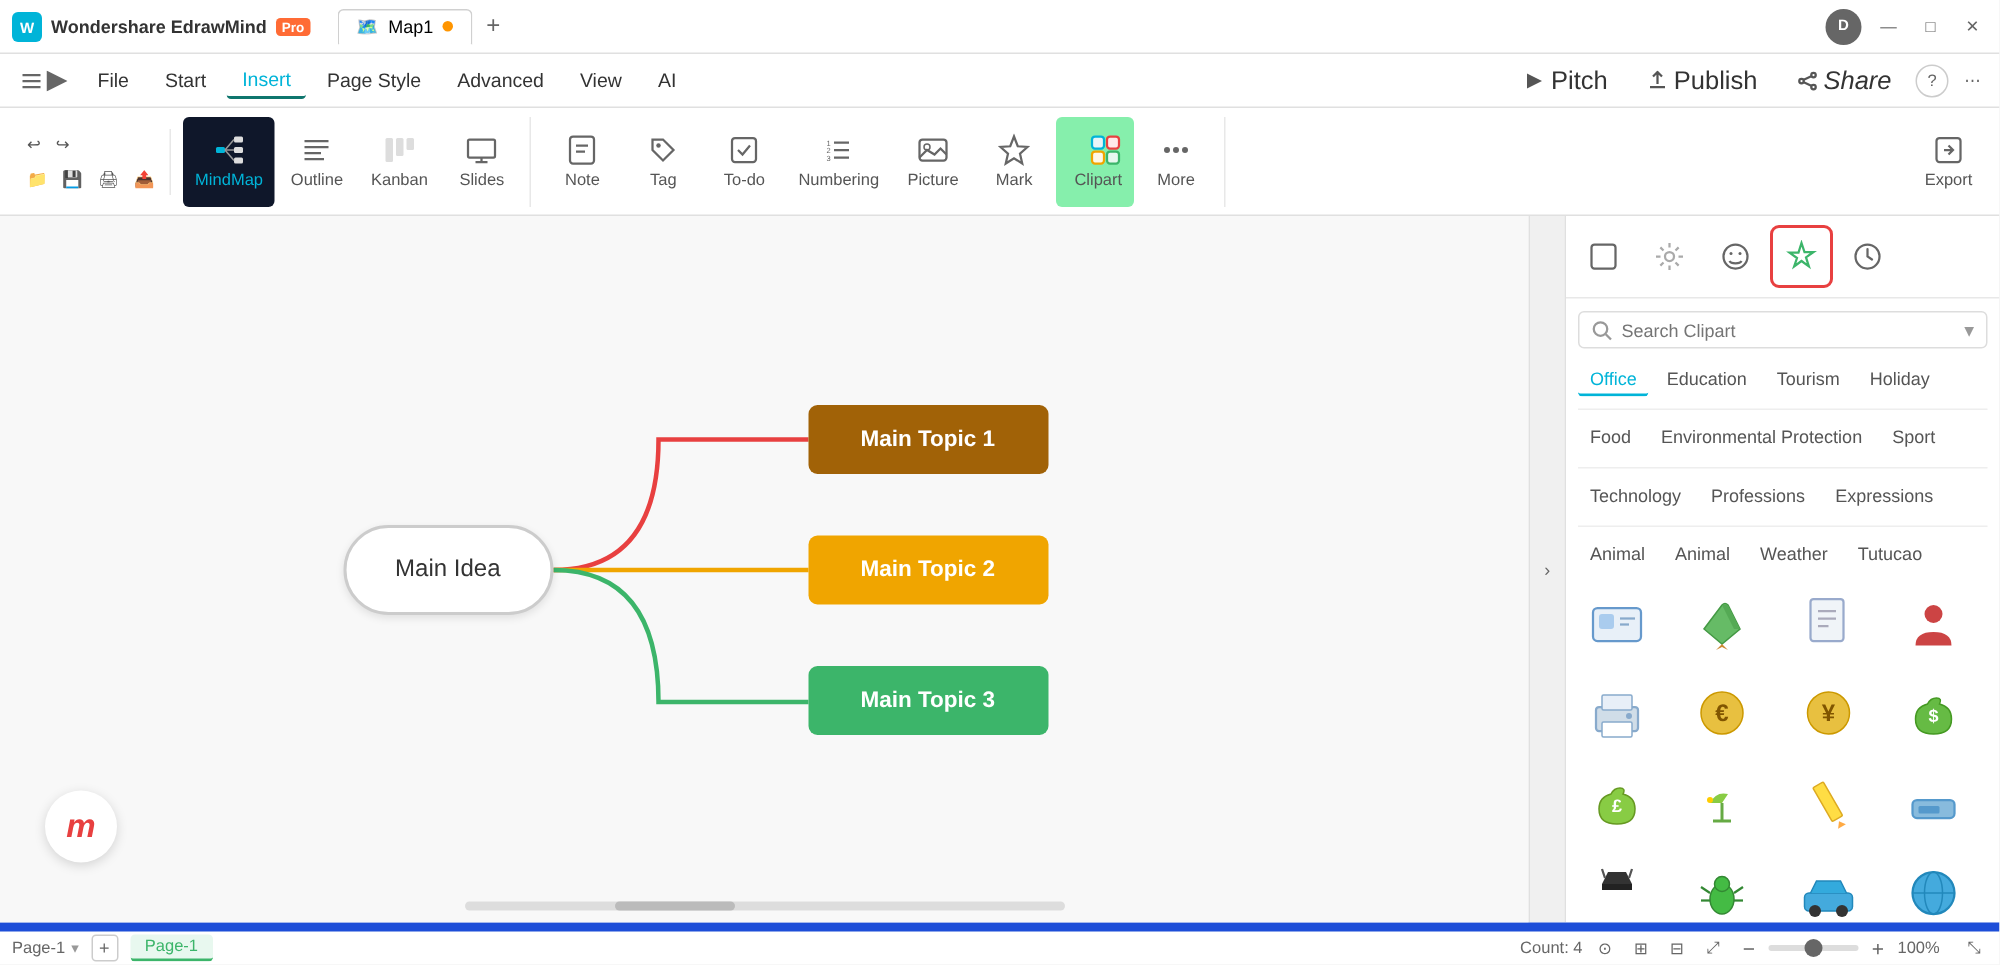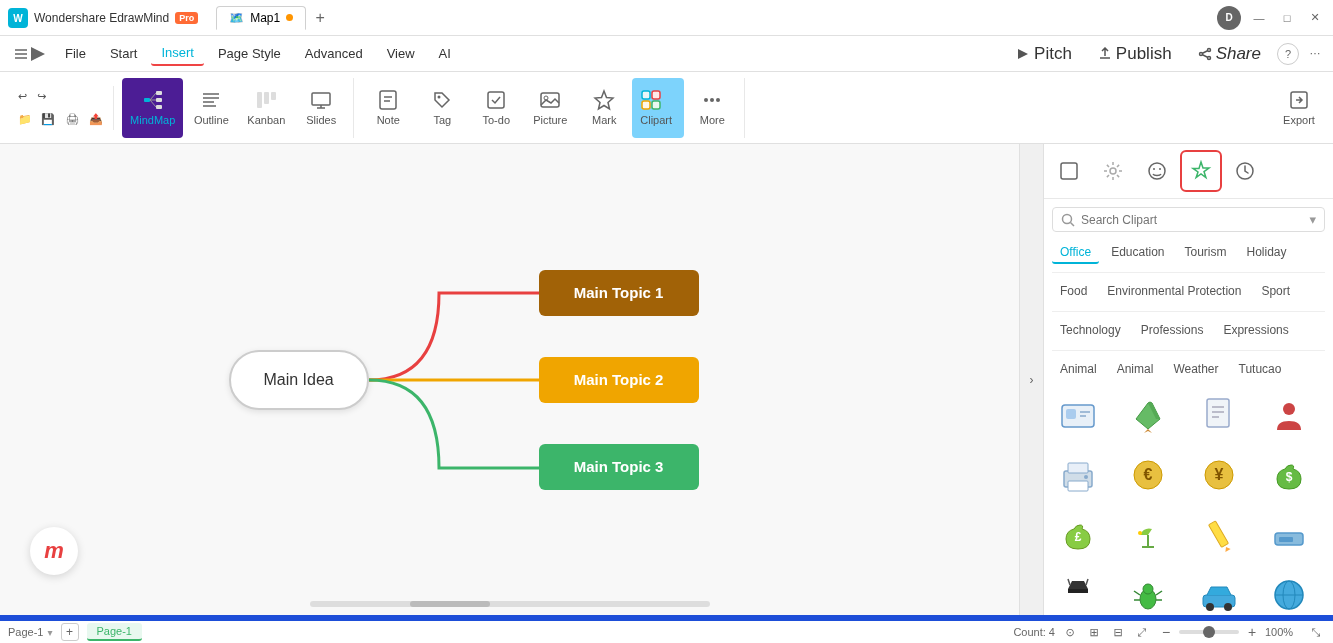--- a/index.html
+++ b/index.html
@@ -6,71 +6,71 @@
     body { font-family: 'Segoe UI', Arial, sans-serif; font-size: 13px; background: #f0f0f0; overflow: hidden; width: 1333px; height: 643px; display: flex; flex-direction: column; }
 
     
     .title-bar {
       display: flex; align-items: center; height: 36px;
       background: #fff; border-bottom: 1px solid #e0e0e0;
       padding: 0 8px; gap: 8px; flex-shrink: 0;
     }
     .title-bar-left { display: flex; align-items: center; gap: 6px; }
     .app-logo { width: 20px; height: 20px; background: #00b4d8; border-radius: 4px; display: flex; align-items: center; justify-content: center; color: white; font-weight: bold; font-size: 10px; }
-    .app-name { font-size: 12px; font-weight: 400; color: #333; }
+    .app-name { font-size: 12px; font-weight: 700; color: #333; }
     .pro-badge { background: #ff6b35; color: white; font-size: 9px; padding: 1px 4px; border-radius: 3px; font-weight: bold; }
     .tab-bar { display: flex; align-items: center; gap: 2px; margin-left: 12px; }
     .tab { display: flex; align-items: center; gap: 6px; padding: 4px 12px; background: #fff; border: 1px solid #d0d0d0; border-radius: 4px 4px 0 0; font-size: 12px; cursor: pointer; }
     .tab.active { background: #fff; border-bottom: 1px solid #fff; }
     .tab-dot { width: 7px; height: 7px; background: #ff9500; border-radius: 50%; }
     .tab-add { width: 24px; height: 24px; display: flex; align-items: center; justify-content: center; color: #666; cursor: pointer; font-size: 16px; }
     .title-bar-right { margin-left: auto; display: flex; align-items: center; gap: 8px; }
     .avatar { width: 24px; height: 24px; background: #666; border-radius: 50%; display: flex; align-items: center; justify-content: center; color: white; font-size: 10px; font-weight: bold; }
     .win-btn { width: 20px; height: 20px; display: flex; align-items: center; justify-content: center; cursor: pointer; color: #666; font-size: 11px; }
     .win-close { color: #666; }
 
     
     .menu-bar {
       display: flex; align-items: center; height: 36px;
       background: #fff; border-bottom: 1px solid #e0e0e0;
       padding: 0 8px; gap: 4px; flex-shrink: 0;
     }
     .menu-toggle { display: flex; align-items: center; gap: 3px; cursor: pointer; padding: 4px 6px; color: #555; }
     .menu-toggle svg { width: 14px; height: 14px; }
     .menu-item { padding: 4px 10px; cursor: pointer; color: #333; font-size: 13px; border-radius: 3px; }
-    .menu-item.active { color: #00b4d8; border-bottom: 2px solid #ef4444; }
+    .menu-item.active { color: #00b4d8; border-bottom: 2px solid #0f766e; }
     .menu-right { margin-left: auto; display: flex; align-items: center; gap: 6px; }
     .menu-action { display: flex; align-items: center; gap: 4px; padding: 4px 10px; cursor: pointer; color: #333; font-size: 17px; border-radius: 3px; }
     .share-btn { display: flex; align-items: center; gap: 4px; font-style: italic; }
     .help-btn { width: 22px; height: 22px; border-radius: 50%; border: 1px solid #ccc; display: flex; align-items: center; justify-content: center; cursor: pointer; color: #666; font-size: 11px; }
 
     
     .toolbar {
       display: flex; align-items: center; height: 72px;
       background: #fff; border-bottom: 1px solid #e0e0e0;
       padding: 0 8px; gap: 2px; flex-shrink: 0;
     }
     .tool-group { display: flex; align-items: center; gap: 2px; padding: 0 6px; border-right: 1px solid #e8e8e8; }
     .tool-group:last-child { border-right: none; }
     .tool-btn {
       display: flex; flex-direction: column; align-items: center; justify-content: center;
       gap: 3px; padding: 6px 8px; cursor: pointer; border-radius: 4px;
       color: #555; font-size: 11px; min-width: 52px; height: 60px;
     }
-    .tool-btn.active { background: #4c1d95; color: #00b4d8; }
+    .tool-btn.active { background: #0f172a; color: #00b4d8; }
     .tool-btn svg { width: 22px; height: 22px; }
     .tool-small-btn {
       display: flex; align-items: center; gap: 4px; padding: 3px 6px;
       cursor: pointer; border-radius: 3px; color: #555; font-size: 11px;
     }
     .clipart-btn {
-      display: flex; flex-direction: column; align-items: flex-start; justify-content: center;
+      display: flex; flex-direction: column; align-items: flex-end; justify-content: center;
       gap: 3px; padding: 6px 8px; cursor: pointer; border-radius: 4px;
       color: #555; font-size: 11px; min-width: 52px; height: 60px;
-      background: #7dd3fc;
+      background: #86efac;
     }
     .export-btn {
       display: flex; flex-direction: column; align-items: center; justify-content: center;
       gap: 3px; padding: 6px 8px; cursor: pointer; border-radius: 4px;
       color: #555; font-size: 11px; min-width: 52px; height: 60px;
       margin-left: auto;
     }
 
     
     .main-area { display: flex; flex: 1; overflow: hidden; }
@@ -328,20 +328,31 @@
           <circle cx="8" cy="8" r="1.5" fill="#666"></circle>
         </svg>
       <span>Tag</span>
     </div>
     <div class="tool-btn">
       <svg width="22" height="22" viewBox="0 0 22 22" fill="none">
           <rect x="3" y="3" width="16" height="16" rx="2" stroke="#666" stroke-width="1.5" fill="none"></rect>
           <polyline points="7,11 10,14 15,8" stroke="#666" stroke-width="1.5" fill="none"></polyline>
         </svg>
       <span>To-do</span>
+    </div>
+    <div class="tool-btn">
+      <svg width="22" height="22" viewBox="0 0 22 22" fill="none">
+          <line x1="8" y1="6" x2="18" y2="6" stroke="#666" stroke-width="1.5"></line>
+          <line x1="8" y1="11" x2="18" y2="11" stroke="#666" stroke-width="1.5"></line>
+          <line x1="8" y1="16" x2="18" y2="16" stroke="#666" stroke-width="1.5"></line>
+          <text x="3" y="8" font-size="5" fill="#666">1</text>
+          <text x="3" y="13" font-size="5" fill="#666">2</text>
+          <text x="3" y="18" font-size="5" fill="#666">3</text>
+        </svg>
+      <span>Numbering</span>
     </div>
     <div class="tool-btn">
       <svg width="22" height="22" viewBox="0 0 22 22" fill="none">
           <rect x="2" y="4" width="18" height="14" rx="2" stroke="#666" stroke-width="1.5" fill="none"></rect>
           <circle cx="7" cy="9" r="2" stroke="#666" stroke-width="1"></circle>
           <polyline points="2,16 7,11 12,14 16,10 20,14" stroke="#666" stroke-width="1.5" fill="none"></polyline>
         </svg>
       <span>Picture</span>
     </div>
     <div class="tool-btn">

